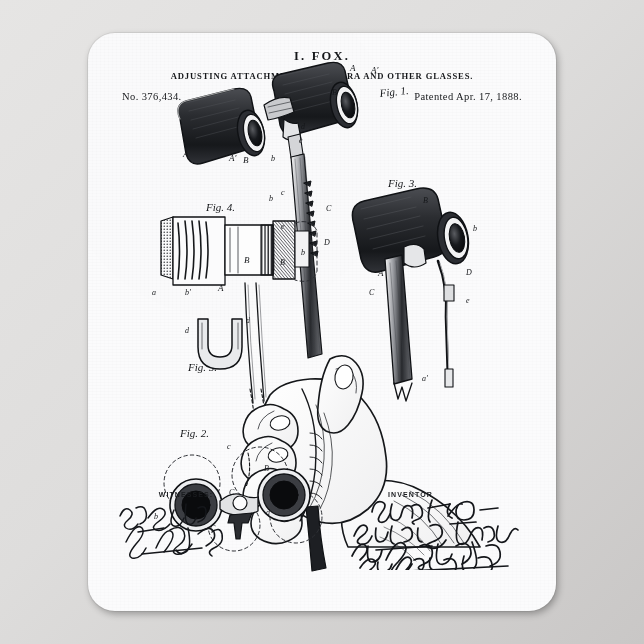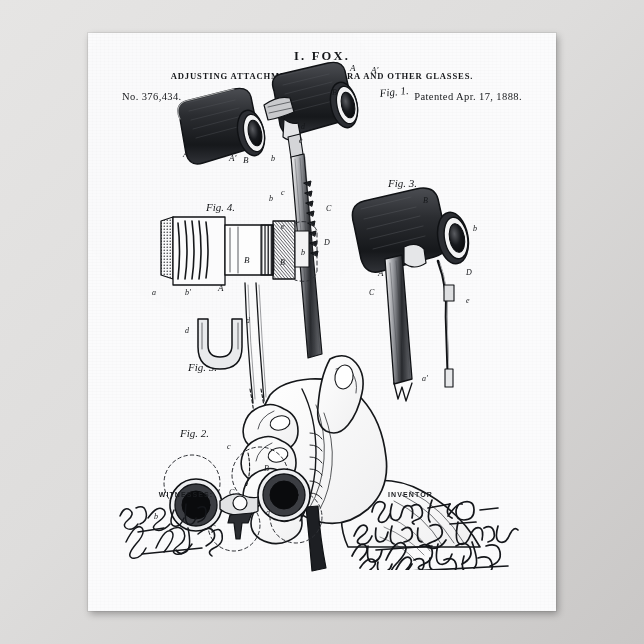--- a/index.html
+++ b/index.html
@@ -22,20 +22,21 @@
   
   #poster {
     position: absolute;
     left: 88px;
     top: 33px;
     width: 468px;
     height: 578px;
     background: #fbfbfc;
     box-shadow: 2px 3px 7px rgba(0,0,0,0.30), 0 0 0 1px rgba(0,0,0,0.06);
     overflow: hidden;
+    border-radius: 27px;
   }
   
   #paper-texture {
     position: absolute;
     inset: 0;
     pointer-events: none;
     opacity: .55;
     background-image:
       repeating-linear-gradient(0deg, rgba(0,0,0,.018) 0 1px, transparent 1px 3px),
       repeating-linear-gradient(90deg, rgba(0,0,0,.016) 0 1px, transparent 1px 4px),

